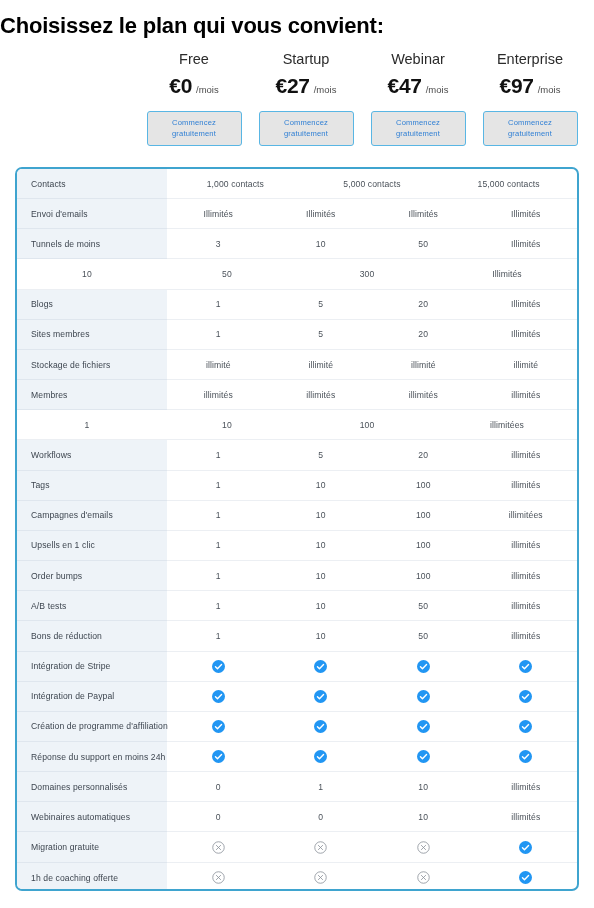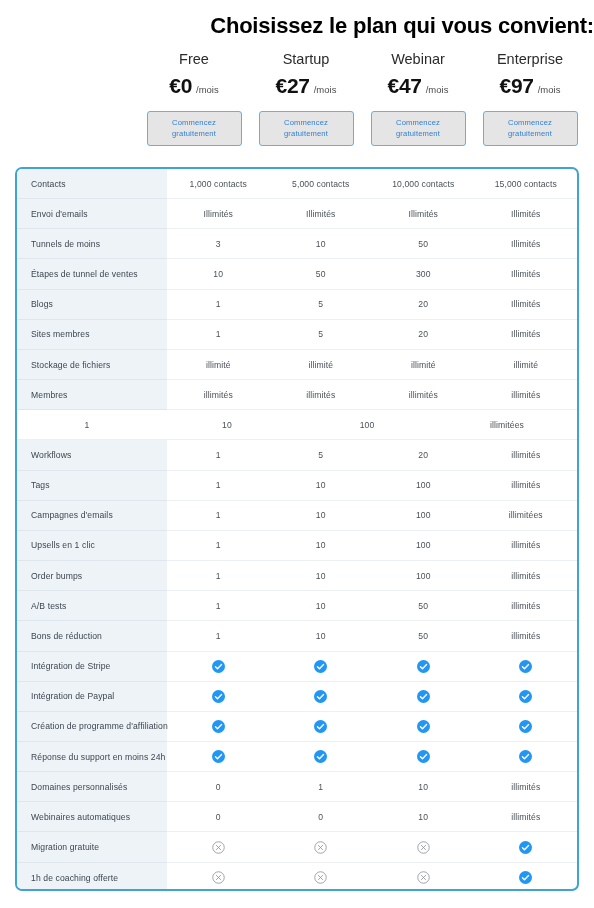--- a/index.html
+++ b/index.html
@@ -17,21 +17,21 @@
     overflow: hidden;
     color: #333b45;
   }
 
   
   .page-title {
     position: absolute;
     top: -4px;
     left: 0;
     width: 594px;
-    text-align: right;
+    text-align: left;
     font-size: 22px;
     font-weight: bold;
     letter-spacing: -0.2px;
     color: #000000;
     line-height: 30px;
     white-space: nowrap;
   }
 
   
   .plans {
@@ -200,21 +200,20 @@
       </button>
     </div>
   </div>
 
 <div class="table-wrap">
     <div class="trow">
       <div class="tlabel">Contacts</div>
       <div class="tvals">
         <div class="tcell">1,000 contacts</div>
         <div class="tcell">5,000 contacts</div>
-        <div class="tcell">10,000 contacts</div>
         <div class="tcell">15,000 contacts</div>
       </div>
     </div>
     <div class="trow">
       <div class="tlabel">Envoi d'emails</div>
       <div class="tvals">
         <div class="tcell">Illimités</div>
         <div class="tcell">Illimités</div>
         <div class="tcell">Illimités</div>
         <div class="tcell">Illimités</div>
@@ -223,21 +222,20 @@
     <div class="trow">
       <div class="tlabel">Tunnels de moins</div>
       <div class="tvals">
         <div class="tcell">3</div>
         <div class="tcell">10</div>
         <div class="tcell">50</div>
         <div class="tcell">Illimités</div>
       </div>
     </div>
     <div class="trow">
-      <div class="tlabel">Étapes de tunnel de ventes</div>
       <div class="tvals">
         <div class="tcell">10</div>
         <div class="tcell">50</div>
         <div class="tcell">300</div>
         <div class="tcell">Illimités</div>
       </div>
     </div>
     <div class="trow">
       <div class="tlabel">Blogs</div>
       <div class="tvals">

